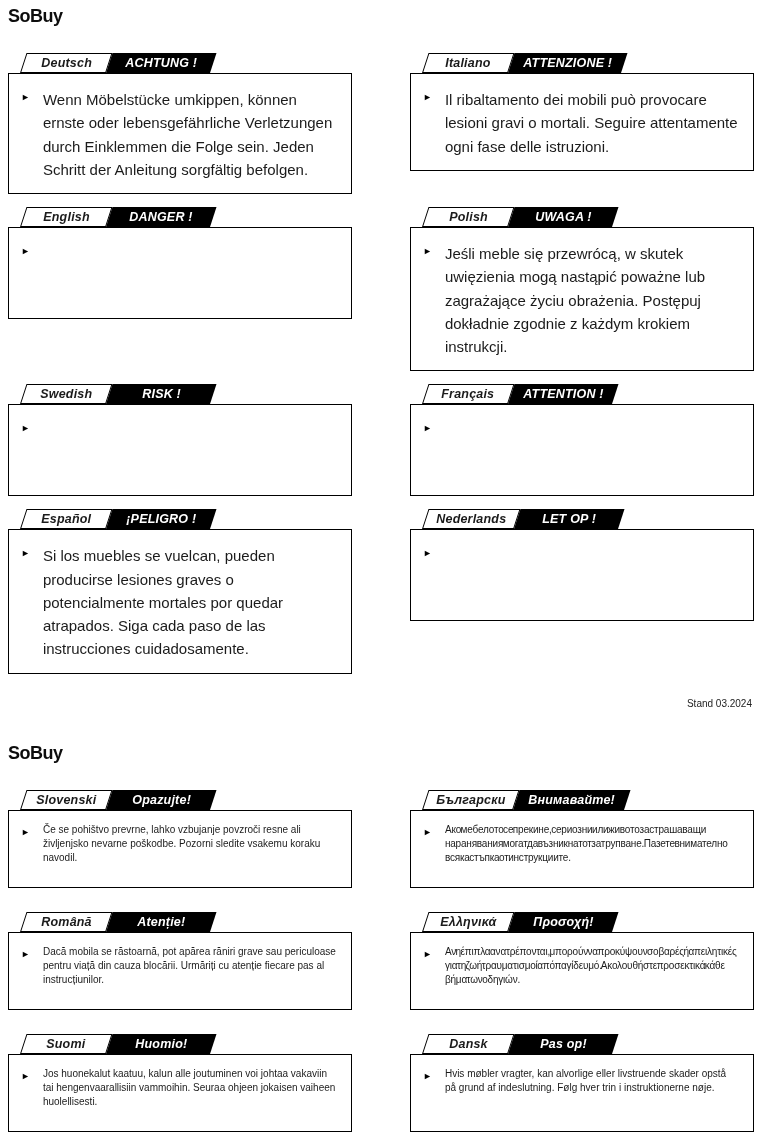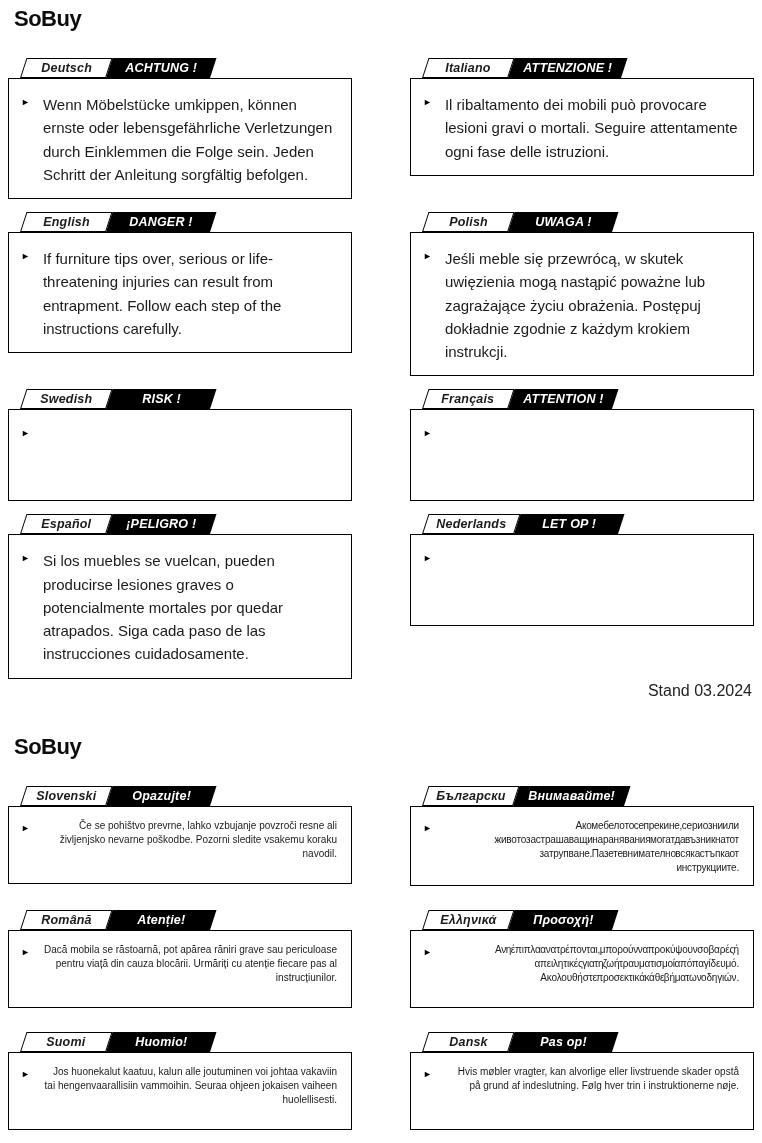--- a/index.html
+++ b/index.html
@@ -5,25 +5,24 @@
   html, body { margin: 0; padding: 0; background: #ffffff; }
   body {
     width: 762px;
     min-height: 1143px;
     box-sizing: border-box;
     padding: 6px 8px 12px 8px;
     font-family: "Liberation Sans", sans-serif;
     color: #1b1b1b;
   }
   .logo {
-    font-size: 22px;
+    font-size: 18px;
     font-weight: 800;
     letter-spacing: -0.5px;
     color: #0d0d0d;
-    margin-left: 6px;
   }
   .page2-logo { margin-top: 34px; }
 
   .grid {
     display: grid;
     grid-template-columns: 1fr 1fr;
     column-gap: 58px;
     row-gap: 13px;
     align-items: start;
     margin-top: 26px;
@@ -85,28 +84,28 @@
     flex: 0 0 auto;
   }
   .text {
     margin: 0;
     font-size: 15px;
     line-height: 1.55;
     color: #1b1b1b;
   }
 
   .page2 .box { min-height: 78px; padding: 12px 14px 10px 12px; }
-  .page2 .text { font-size: 10px; line-height: 1.4; text-align: right; }
-  .block.condensed .text { letter-spacing: -0.2px; word-spacing: -3px; margin-left: 43px; }
+  .page2 .text { font-size: 10px; line-height: 1.4; }
+  .block.condensed .text { letter-spacing: -0.2px; word-spacing: -3px; }
 
   .stand {
     text-align: right;
-    font-size: 16px;
+    font-size: 10px;
     color: #222222;
-    margin-top: 3px;
+    margin-top: 24px;
     margin-right: 2px;
   }
 </style>
 </head>
 <body>
 
 <div class="page page1">
   <div class="logo">SoBuy</div>
   <div class="grid">
   <div class="block">
@@ -143,21 +142,20 @@
     <div class="tabs">
       <div class="tab lang">
         <span class="b-lang">English</span>
       </div>
       <div class="tab warn">
         <span class="b-warn">DANGER !</span>
       </div>
     </div>
     <div class="box">
       <span class="arrow">►</span>
-      <p class="text b-text">If furniture tips over, serious or life-threatening injuries can result from entrapment. Follow each step of the instructions carefully.</p>
     </div>
   </div>
 
   <div class="block">
     <div class="tabs">
       <div class="tab lang">
         <span class="b-lang">Polish</span>
       </div>
       <div class="tab warn">
         <span class="b-warn">UWAGA !</span>

